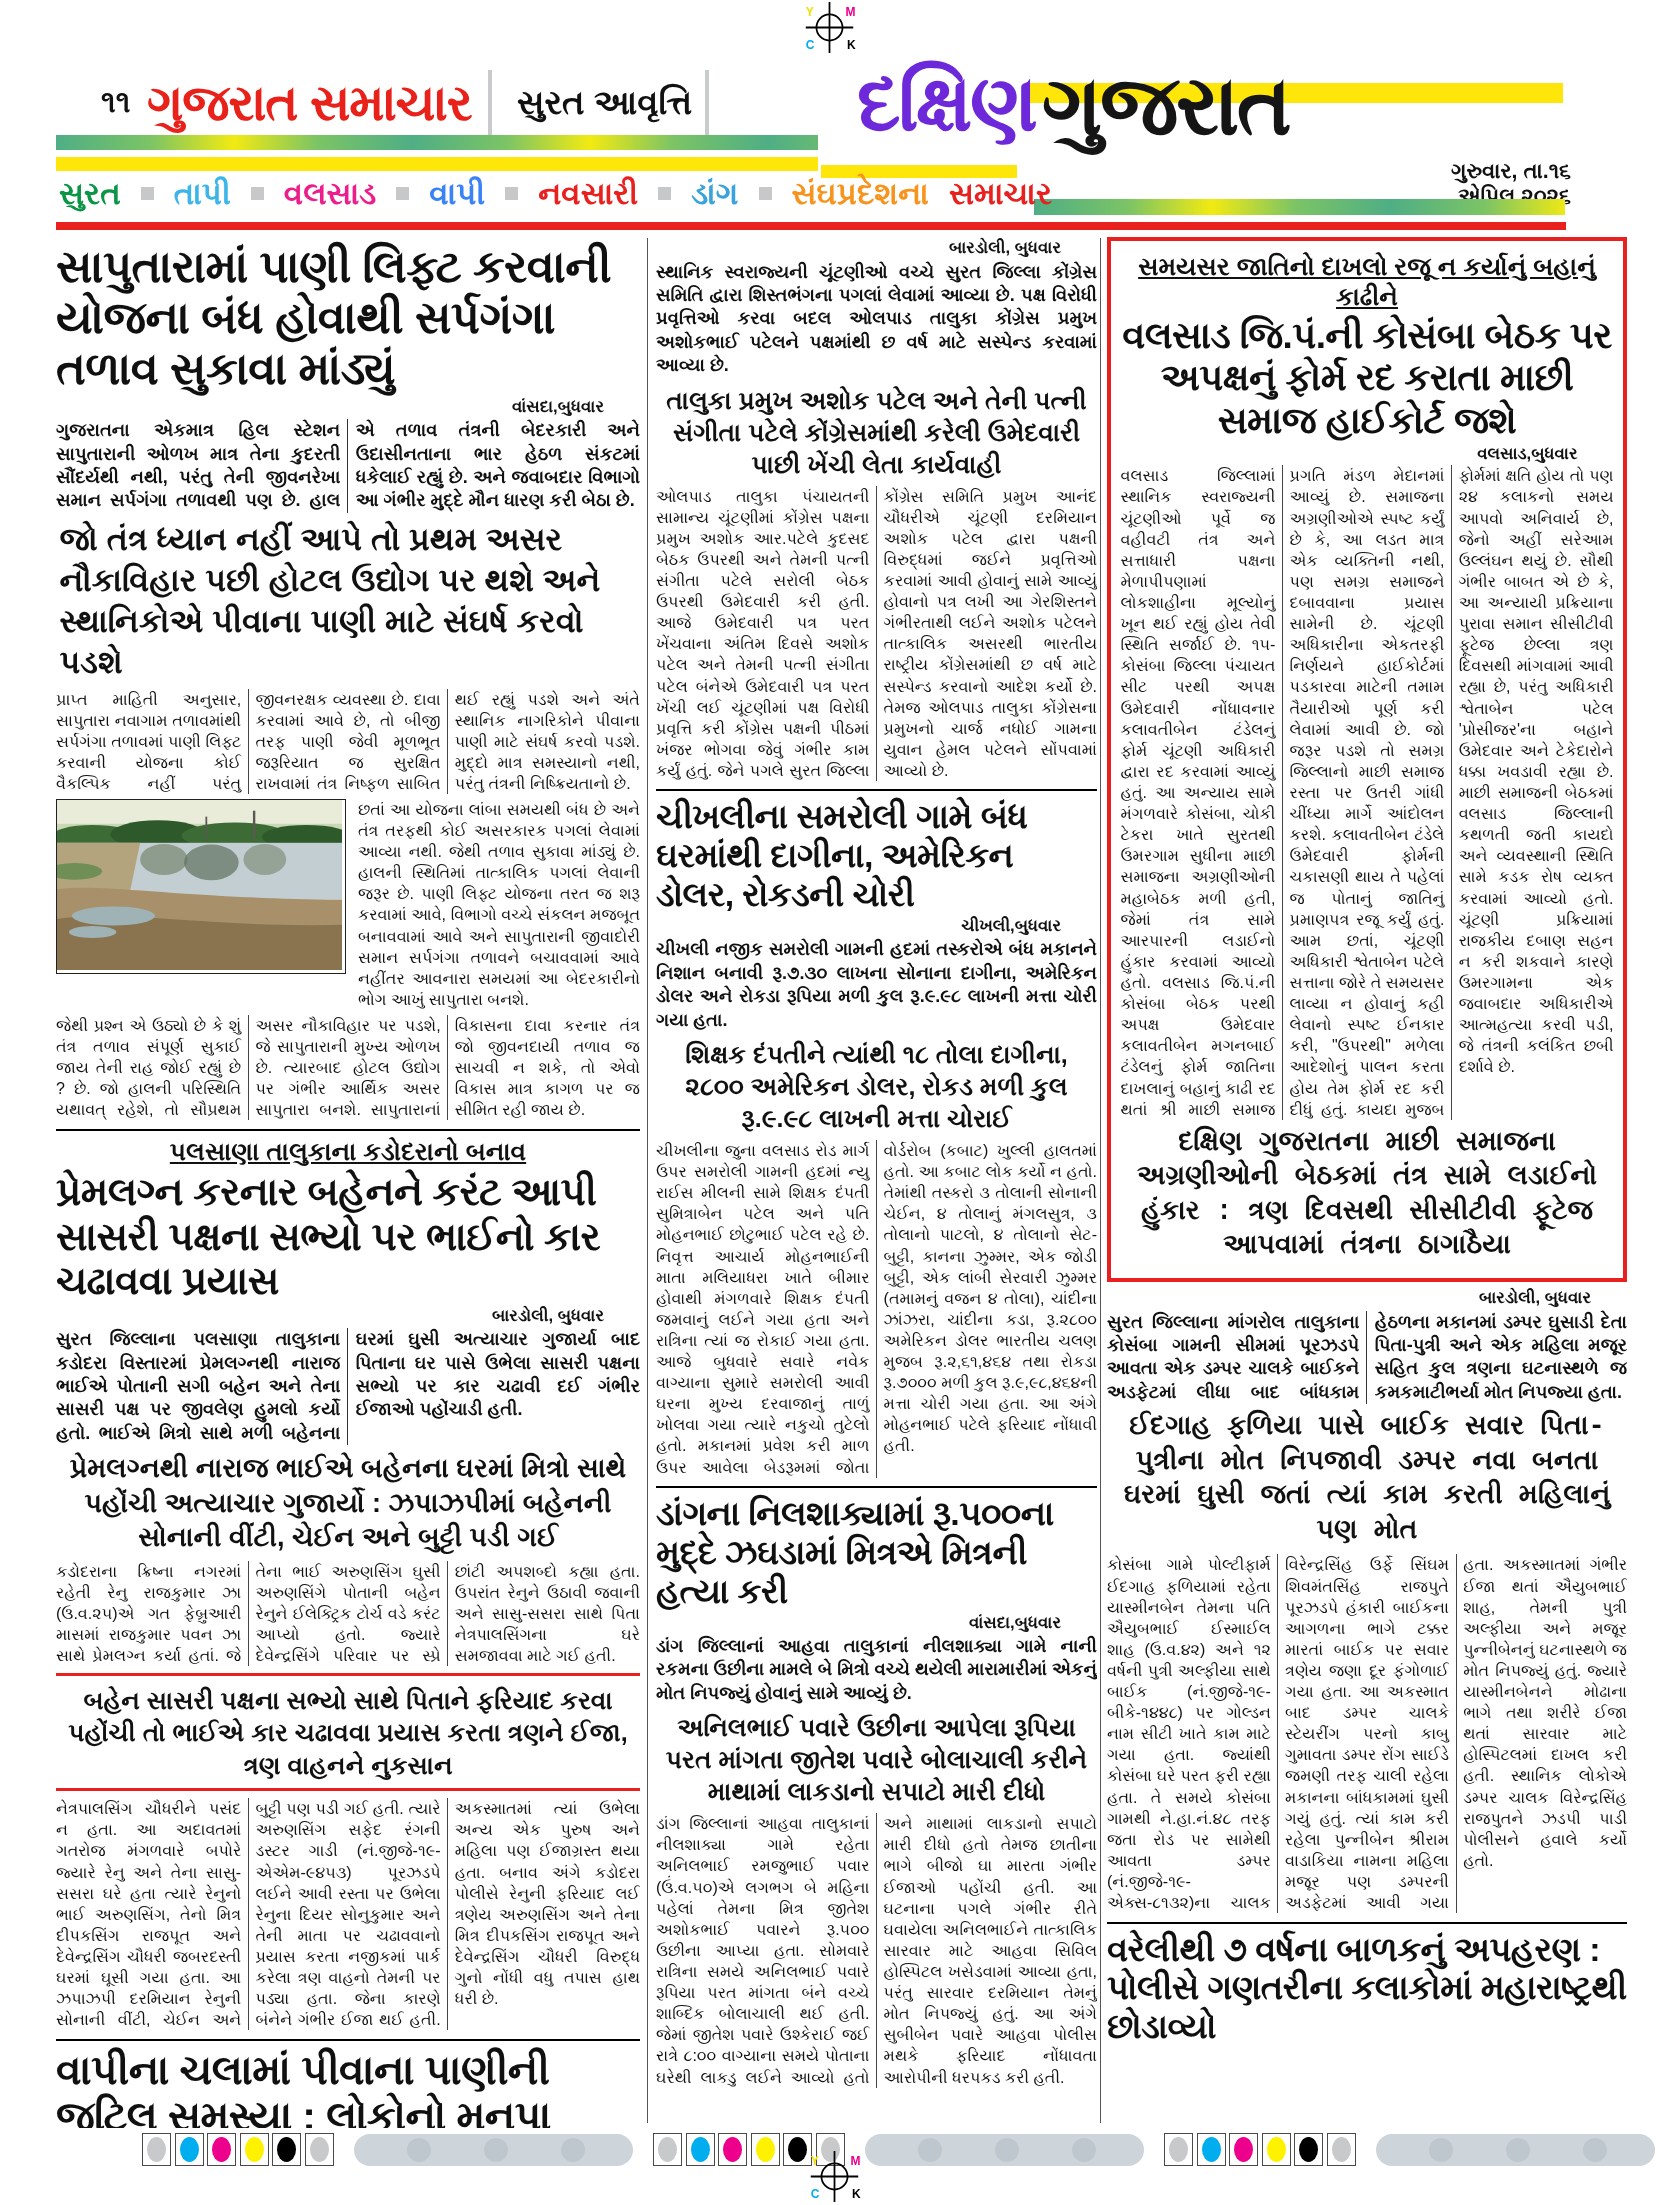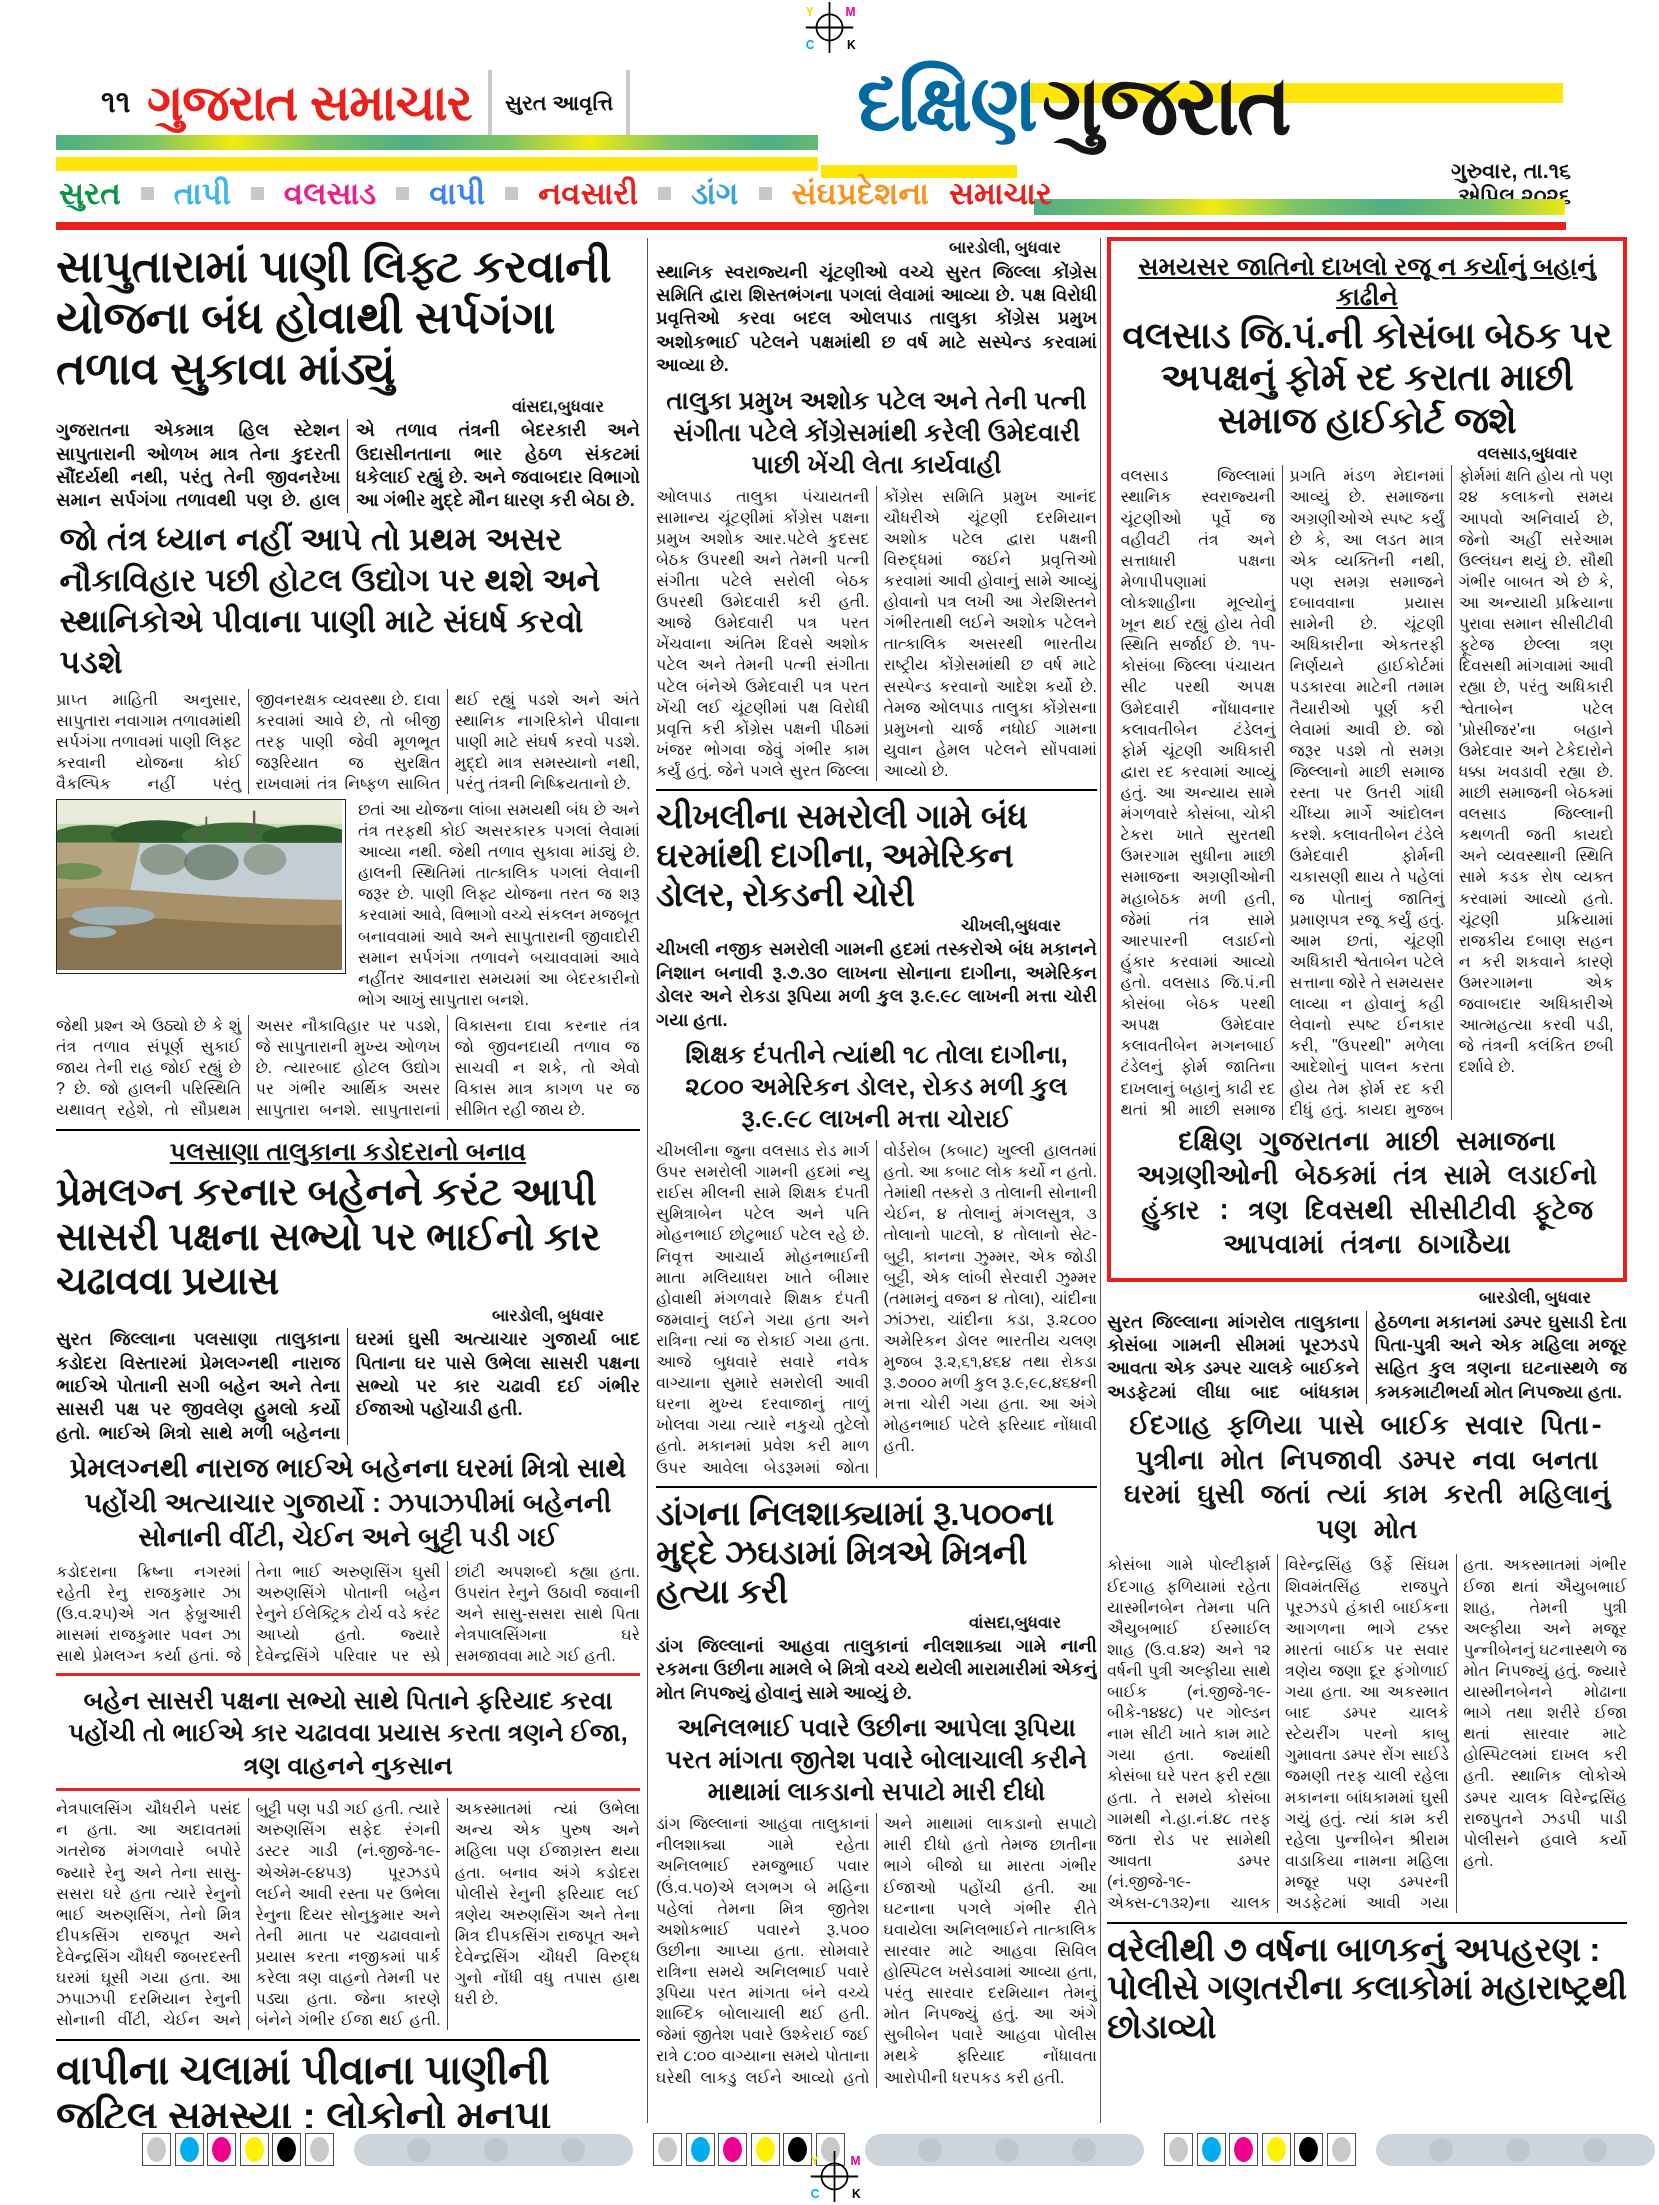--- a/index.html
+++ b/index.html
@@ -9,30 +9,30 @@
   .reg-mark{position:absolute;width:57px;height:51px;}
   .reg-top{left:801px;top:2.4px;}
   .reg-bottom{left:806px;top:2151px;}
   .reg-mark svg{display:block;}
   .reg-letter{position:absolute;font-size:12px;font-weight:bold;line-height:1;}
   .masthead-left{position:absolute;left:101px;top:70px;display:flex;align-items:center;gap:16.6px;}
   .page-no{font-size:30px;font-weight:bold;color:#111;}
   .paper-logo{font-size:50px;font-weight:900;color:#e8221a;letter-spacing:-1.2px;line-height:1;}
   .edition-wrap{display:flex;align-items:center;gap:13px;}
   .vbar{width:4.1px;height:65px;background:#c9cacc;}
-  .edition{font-size:21px;font-weight:bold;color:#111;}
+  .edition{font-size:34px;font-weight:bold;color:#111;margin-left:12px;}
   .grad-band{position:absolute;background:repeating-linear-gradient(90deg,#4fae85 0px,#7cc465 95px,#f2ea12 178px,#7cc465 261px,#4fae85 356px);}
   .grad-left{left:56px;top:135px;width:762px;height:15.4px;}
   .grad-right{left:1034px;top:199px;width:531px;height:16px;}
   .yellow-band{position:absolute;background:#ffe60a;}
   .yb-left{left:56px;top:157px;width:762px;height:14.2px;}
   .yb-right-top{left:1027px;top:83px;width:536px;height:20px;}
   .yb-right-small{left:821px;top:165px;width:196px;height:13px;}
   .section-lockup{position:absolute;left:857px;top:64px;display:flex;align-items:flex-start;gap:6px;}
-  .sec-red{font-size:78px;font-weight:900;color:#0369a1;line-height:1;letter-spacing:-2.4px;position:relative;z-index:2;text-align:center;}
+  .sec-red{font-size:78px;font-weight:900;color:#6d28d9;line-height:1;letter-spacing:-2.4px;position:relative;z-index:2;text-align:center;}
   .sec-black{font-size:83px;font-weight:900;color:#151515;line-height:1;letter-spacing:-2.4px;position:relative;z-index:2;}
   .issue-date{position:absolute;left:1334px;top:159px;width:237px;text-align:right;font-size:21.3px;font-weight:bold;color:#111;}
   .nav{position:absolute;left:59px;top:178px;width:1512px;display:flex;align-items:center;gap:20px;font-weight:900;}
   .nav-item{font-size:31px;line-height:1;}
   .nav-sep{width:13px;height:13px;background:#c7c8ca;display:inline-block;}
   .red-rule-top{position:absolute;left:56px;top:222px;width:1510px;height:7.7px;background:#e8201e;}
   
   .supercol{position:absolute;top:237px;overflow:hidden;}
   #colA{left:56px;width:584px;height:1891px;}
   #colB{left:656px;width:441px;height:1891px;}

